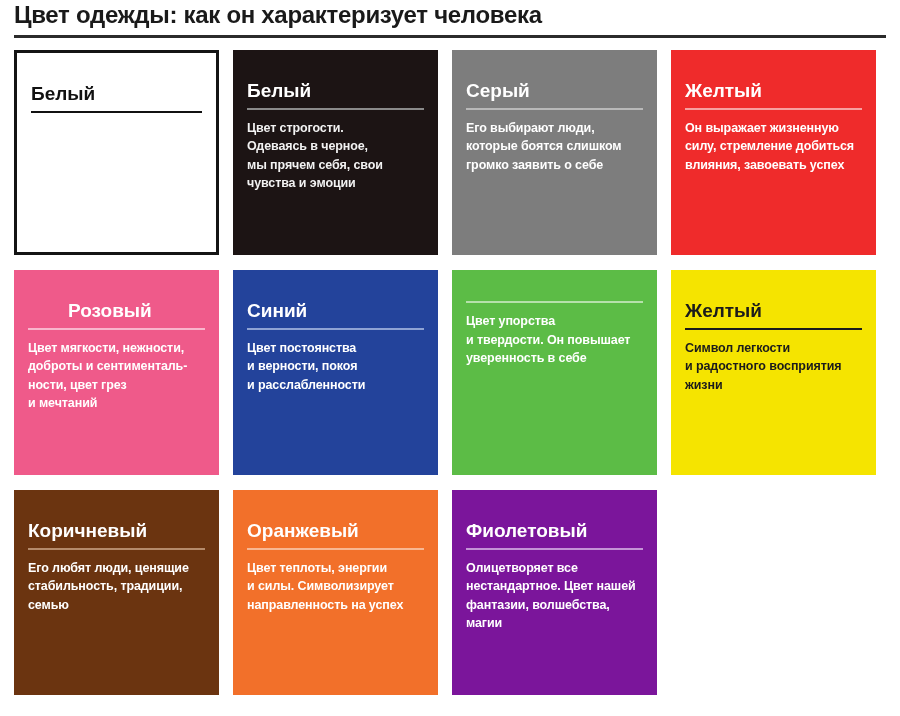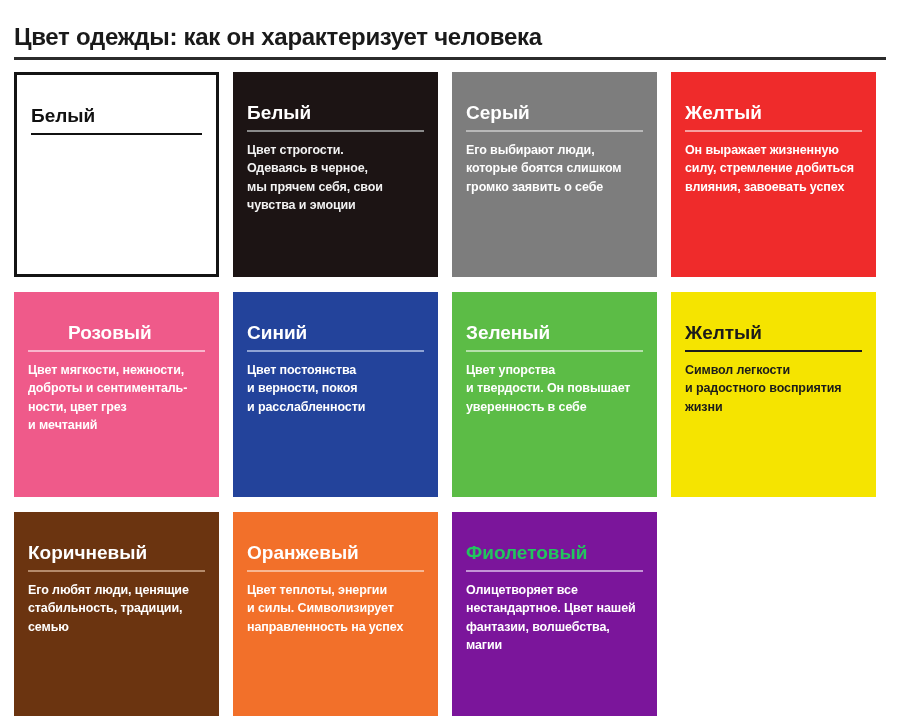--- a/index.html
+++ b/index.html
@@ -14,21 +14,21 @@
     overflow: hidden;
   }
   .page {
     position: relative;
     width: 900px;
     height: 716px;
     background: #ffffff;
     box-sizing: border-box;
   }
   .header {
-    padding: 24px 14px 0 14px;
+    padding: 2px 14px 0 14px;
   }
   .header-title {
     font-size: 24px;
     font-weight: bold;
     color: #1a1a1a;
     letter-spacing: -0.3px;
     line-height: 1.1;
     white-space: nowrap;
   }
   .header-rule {
@@ -136,21 +136,20 @@
     <div class="card" style="background: rgb(35, 67, 155);">
       <div class="card-title" style="color: rgb(255, 255, 255);">Синий</div>
       <div class="card-divider" style="background: rgb(143, 163, 212);"></div>
       <div class="card-text" style="color: rgb(255, 255, 255);">Цвет постоянства
 и верности, покоя
 и расслабленности</div>
     </div>
 
 
     <div class="card" style="background: rgb(92, 188, 70);">
-      <div class="card-title" style="color: rgb(255, 255, 255);">Зеленый</div>
       <div class="card-divider" style="background: rgb(182, 225, 171);"></div>
       <div class="card-text" style="color: rgb(255, 255, 255);">Цвет упорства
 и твердости. Он повышает
 уверенность в себе</div>
     </div>
 
     <div class="card" style="background: rgb(245, 228, 0);">
       <div class="card-title" style="color: rgb(27, 27, 27);">Желтый</div>
       <div class="card-divider" style="background: rgb(27, 27, 27);"></div>
       <div class="card-text" style="color: rgb(27, 27, 27);">Символ легкости
@@ -168,21 +167,21 @@
 
     <div class="card" style="background: rgb(242, 112, 42);">
       <div class="card-title" style="color: rgb(255, 255, 255);">Оранжевый</div>
       <div class="card-divider" style="background: rgb(248, 183, 147);"></div>
       <div class="card-text" style="color: rgb(255, 255, 255);">Цвет теплоты, энергии
 и силы. Символизирует
 направленность на успех</div>
     </div>
 
     <div class="card" style="background: rgb(123, 21, 155);">
-      <div class="card-title" style="color: #22c55e;">Фиолетовый</div>
+      <div class="card-title" style="color: #ffffff;">Фиолетовый</div>
       <div class="card-divider" style="background: rgb(196, 148, 214);"></div>
       <div class="card-text" style="color: rgb(255, 255, 255);">Олицетворяет все
 нестандартное. Цвет нашей
 фантазии, волшебства,
 магии</div>
     </div>
 
   </div>
 </div>
 

